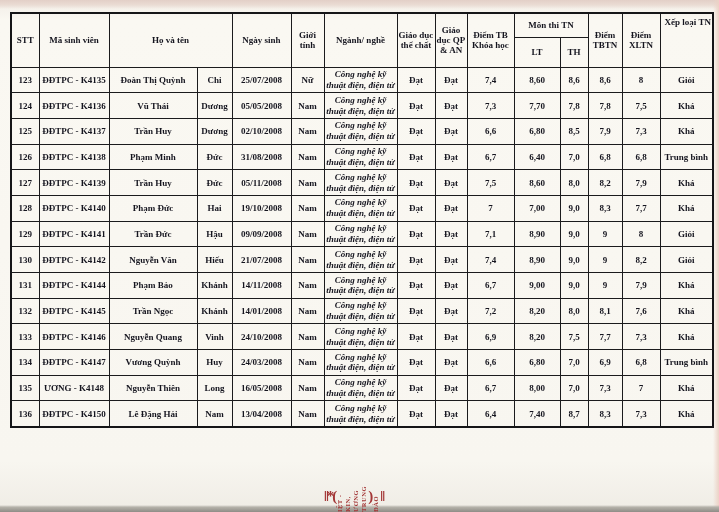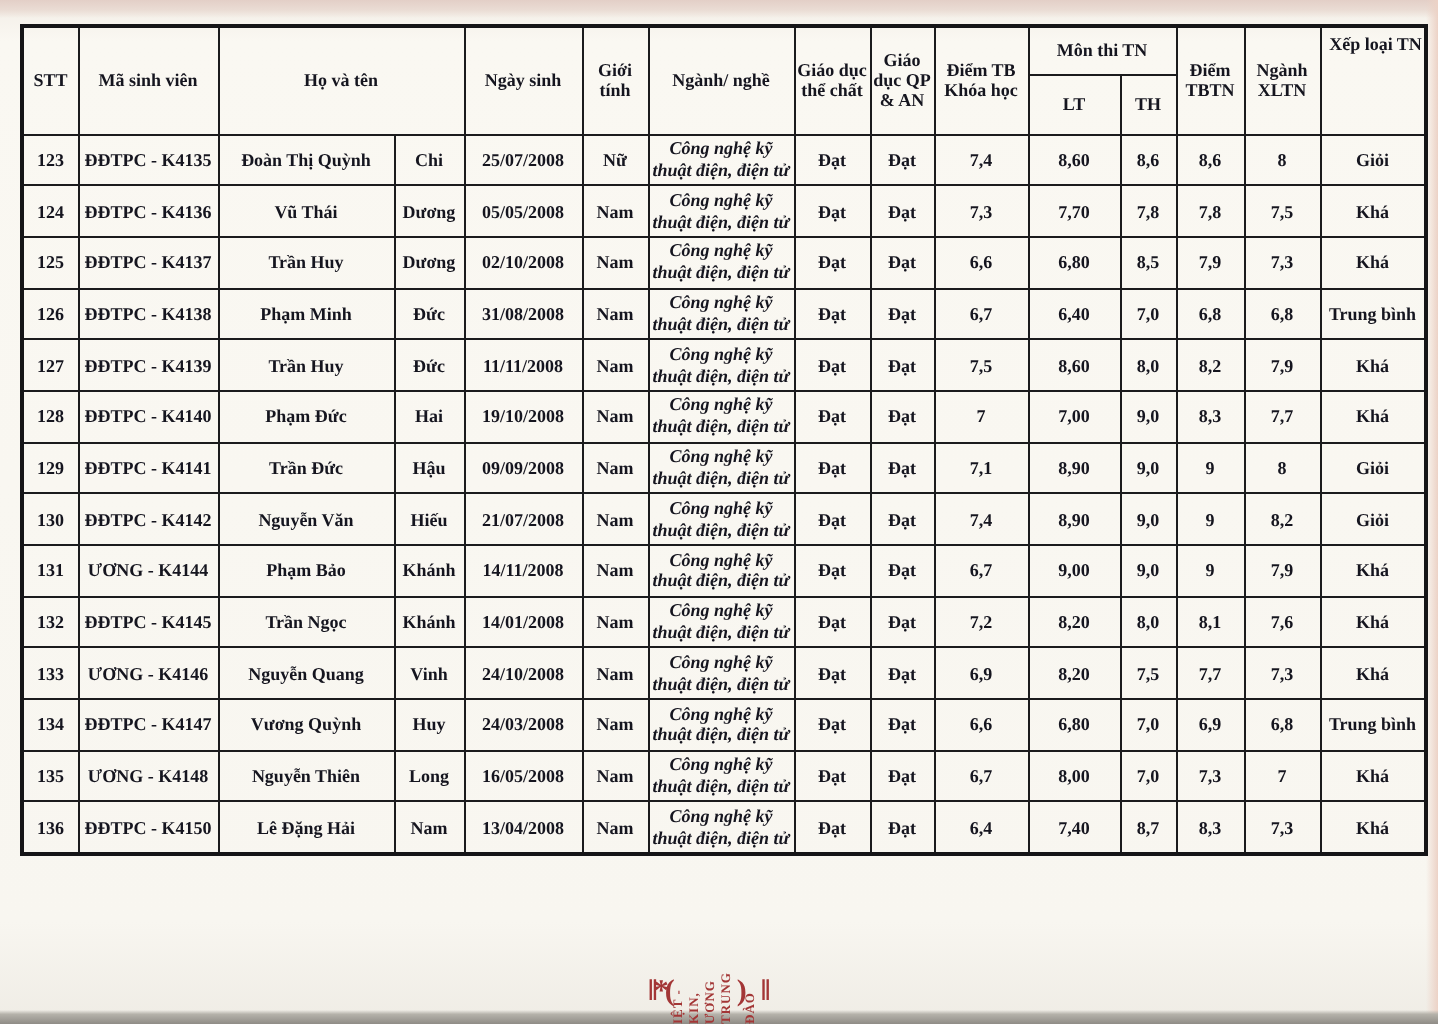--- a/index.html
+++ b/index.html
@@ -100,21 +100,21 @@
         <th class="rs" rowspan="2">Mã sinh viên</th>
         <th class="rs" rowspan="2" colspan="2">Họ và tên</th>
         <th class="rs" rowspan="2">Ngày sinh</th>
         <th class="rs" rowspan="2">Giới tính</th>
         <th class="rs" rowspan="2">Ngành/ nghề</th>
         <th class="rs" rowspan="2">Giáo dục thể chất</th>
         <th class="rs" rowspan="2">Giáo dục QP &amp; AN</th>
         <th class="rs" rowspan="2">Điểm TB Khóa học</th>
         <th colspan="2">Môn thi TN</th>
         <th class="rs" rowspan="2">Điểm TBTN</th>
-        <th class="rs" rowspan="2">Ngành XLTN</th>
+        <th class="rs" rowspan="2">Điểm XLTN</th>
         <th class="rs th-xeploai" rowspan="2">Xếp loại TN</th>
       </tr>
       <tr class="h2">
         <th>LT</th>
         <th>TH</th>
       </tr>
     </thead>
     <tbody>
         <tr>
           <td class="c-stt">123</td>
@@ -182,21 +182,21 @@
           <td class="c-th">7,0</td>
           <td class="c-tbtn">6,8</td>
           <td class="c-xltn">6,8</td>
           <td class="c-xeploai">Trung bình</td>
         </tr>
         <tr>
           <td class="c-stt">127</td>
           <td class="c-ma">ĐĐTPC - K4139</td>
           <td class="c-ho">Trần Huy</td>
           <td class="c-ten">Đức</td>
-          <td class="c-ngaysinh">11/11/2008</td>
+          <td class="c-ngaysinh">05/11/2008</td>
           <td class="c-gioitinh">Nam</td>
           <td class="c-nganh">Công nghệ kỹ thuật điện, điện tử</td>
           <td class="c-gdtc">Đạt</td>
           <td class="c-gdqp">Đạt</td>
           <td class="c-dtb">7,5</td>
           <td class="c-lt">8,60</td>
           <td class="c-th">8,0</td>
           <td class="c-tbtn">8,2</td>
           <td class="c-xltn">7,9</td>
           <td class="c-xeploai">Khá</td>
@@ -247,21 +247,21 @@
           <td class="c-gdqp">Đạt</td>
           <td class="c-dtb">7,4</td>
           <td class="c-lt">8,90</td>
           <td class="c-th">9,0</td>
           <td class="c-tbtn">9</td>
           <td class="c-xltn">8,2</td>
           <td class="c-xeploai">Giỏi</td>
         </tr>
         <tr>
           <td class="c-stt">131</td>
-          <td class="c-ma">ƯƠNG - K4144</td>
+          <td class="c-ma">ĐĐTPC - K4144</td>
           <td class="c-ho">Phạm Bảo</td>
           <td class="c-ten">Khánh</td>
           <td class="c-ngaysinh">14/11/2008</td>
           <td class="c-gioitinh">Nam</td>
           <td class="c-nganh">Công nghệ kỹ thuật điện, điện tử</td>
           <td class="c-gdtc">Đạt</td>
           <td class="c-gdqp">Đạt</td>
           <td class="c-dtb">6,7</td>
           <td class="c-lt">9,00</td>
           <td class="c-th">9,0</td>
@@ -281,21 +281,21 @@
           <td class="c-gdqp">Đạt</td>
           <td class="c-dtb">7,2</td>
           <td class="c-lt">8,20</td>
           <td class="c-th">8,0</td>
           <td class="c-tbtn">8,1</td>
           <td class="c-xltn">7,6</td>
           <td class="c-xeploai">Khá</td>
         </tr>
         <tr>
           <td class="c-stt">133</td>
-          <td class="c-ma">ƯƠNG - K4146</td>
+          <td class="c-ma">ĐĐTPC - K4146</td>
           <td class="c-ho">Nguyễn Quang</td>
           <td class="c-ten">Vinh</td>
           <td class="c-ngaysinh">24/10/2008</td>
           <td class="c-gioitinh">Nam</td>
           <td class="c-nganh">Công nghệ kỹ thuật điện, điện tử</td>
           <td class="c-gdtc">Đạt</td>
           <td class="c-gdqp">Đạt</td>
           <td class="c-dtb">6,9</td>
           <td class="c-lt">8,20</td>
           <td class="c-th">7,5</td>

